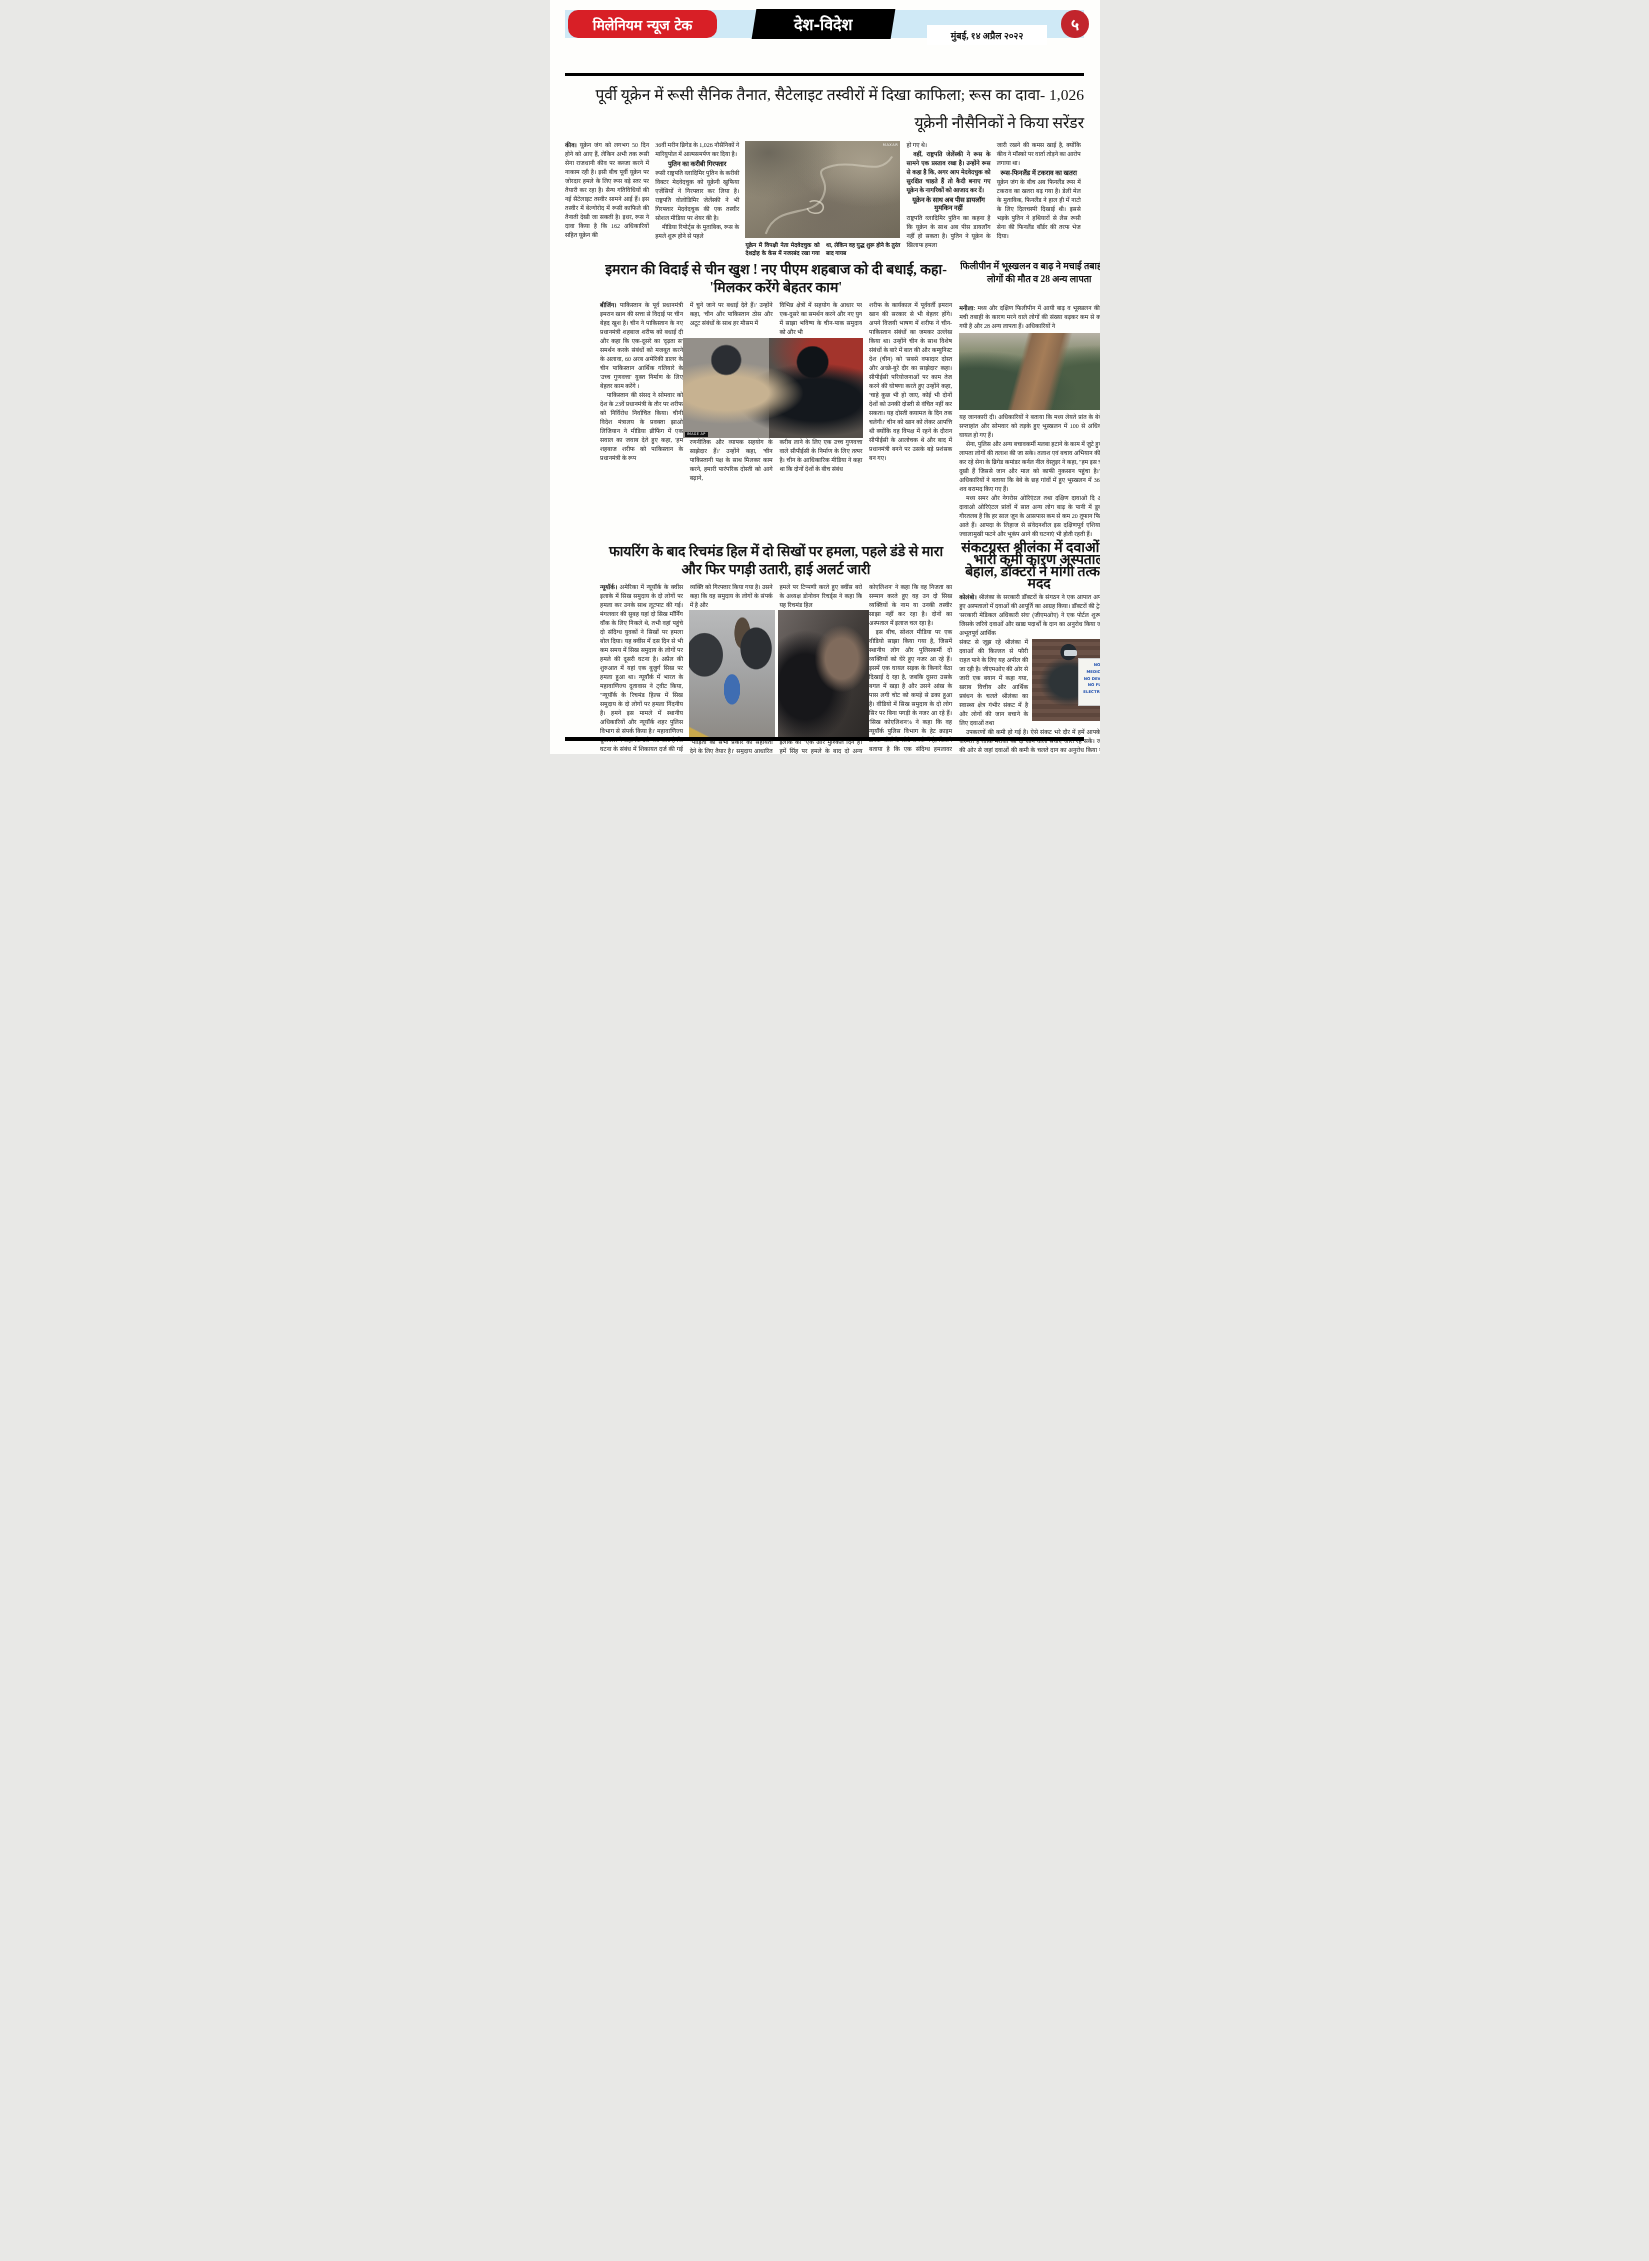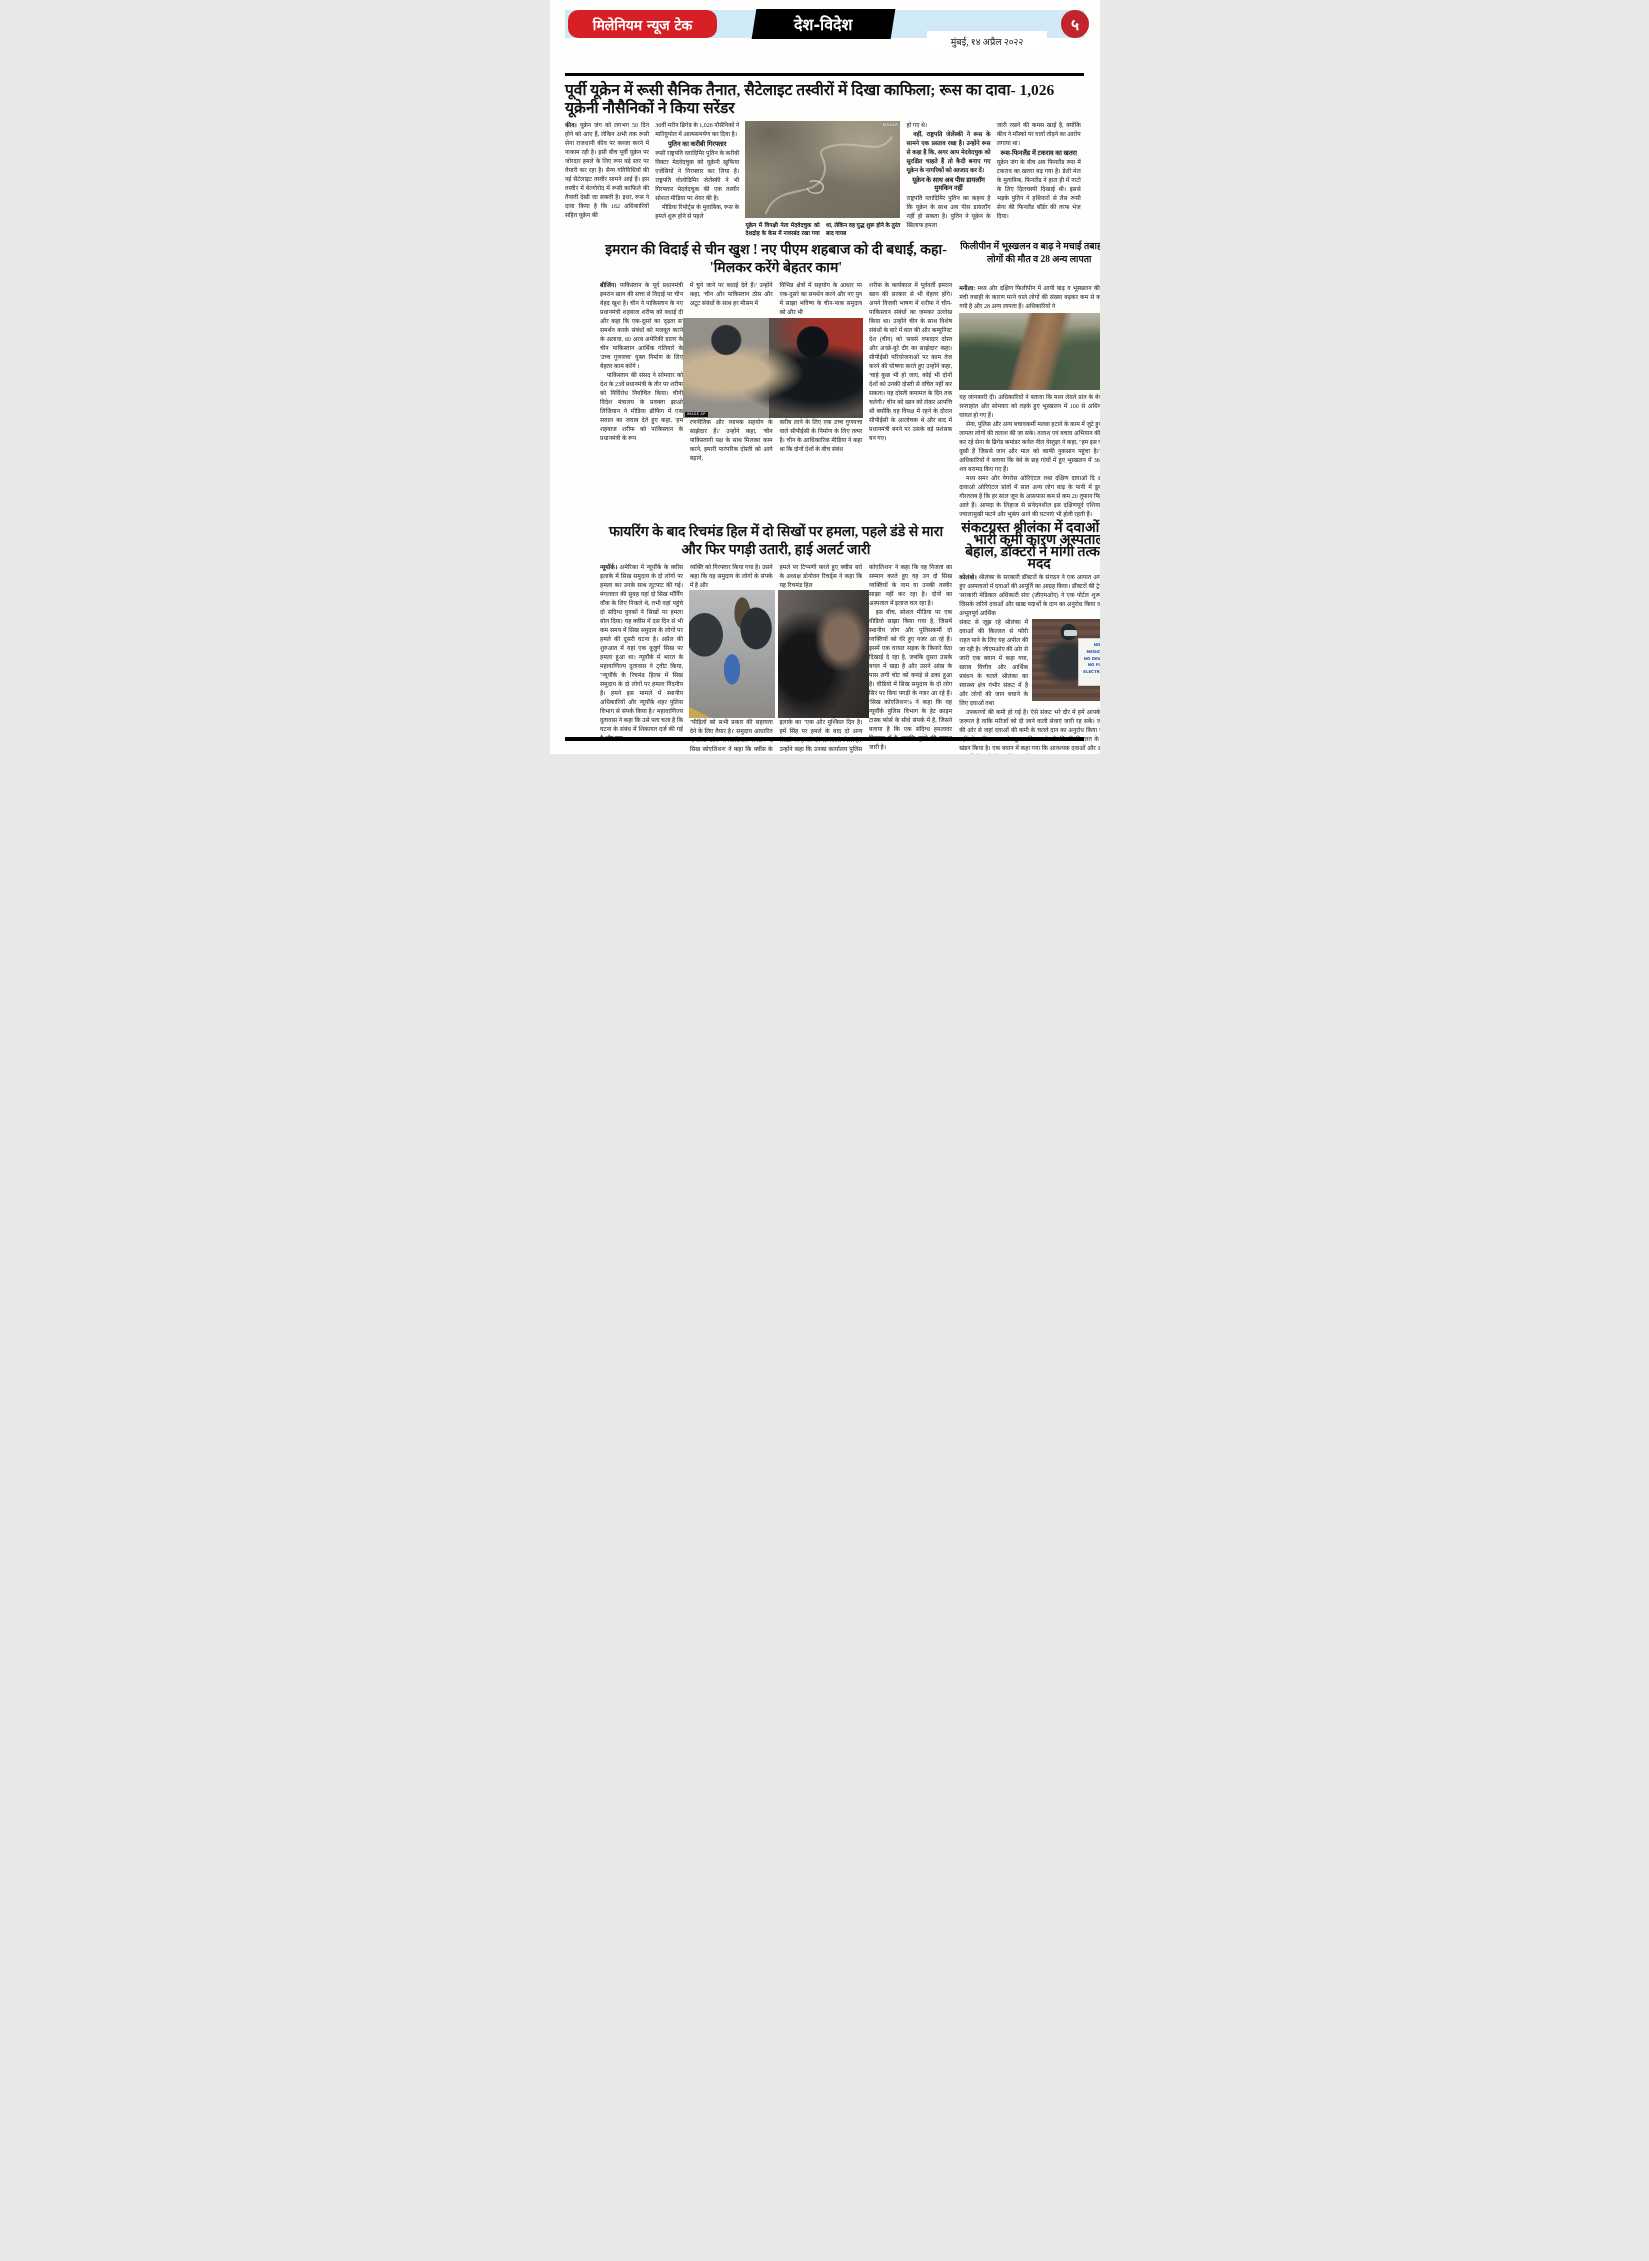--- a/index.html
+++ b/index.html
@@ -12,28 +12,28 @@
   
   .masthead { position:relative; height:32px; }
   .band { position:absolute; left:0; right:0; top:2.1px; height:28px; background:#cfe9f6; }
   .brand { position:absolute; left:3.1px; top:2.1px; height:28px; width:149px; background:#d81f26;
     color:#fff; display:flex; align-items:center; justify-content:center;
     font-family:"DejaVu Sans","Liberation Sans",sans-serif; font-weight:bold; font-size:14px;border-radius:10px; }
   .ribbon { position:absolute; left:189px; top:1px; height:30px; width:139px; background:#000;
     transform:skewX(-9deg); display:flex; align-items:center; justify-content:center; }
   .ribbon span { transform:skewX(9deg); color:#fff; font-weight:bold; font-size:16px;
     font-family:"DejaVu Sans","Liberation Sans",sans-serif; }
-  .datebox { position:absolute; left:362px; top:23px; width:120px; height:19.7px; background:#fff;
-    display:flex; align-items:center; justify-content:center; font-weight:normal; font-size:9.3px; }
+  .datebox { position:absolute; left:362px; top:17px; width:120px; height:19.7px; background:#fff;
+    display:flex; align-items:center; justify-content:center; font-weight:bold; font-size:9.3px; }
   .pagenum { position:absolute; left:496px; top:1.6px; width:28px; height:28.5px; background:#c2242c;
     border-radius:50%; color:#fff; display:flex; align-items:center; justify-content:center;
     font-size:15.5px; font-weight:bold; }
   .topline { height:2.6px; background:#000; margin-top:33px; }
   
-  .h-main { font-size:15.5px; line-height:18px; font-weight:bold; text-align:left; margin:5.2px 0 4.1px 0; }
+  .h-main { font-size:15.5px; line-height:28px; font-weight:normal; text-align:right; margin:5.2px 0 4.1px 0; }
   .h-mid  { font-size:14px; line-height:18px; font-weight:bold; text-align:center; margin:1px 4.1px 4.1px 4.1px; }
   .h-side { font-size:9.3px; line-height:12.4px; font-weight:bold; text-align:center; margin-bottom:19px; }
   .h-side3{ font-size:14px; line-height:12px; font-weight:bold; text-align:center; margin-bottom:2.6px; }
   
   .body { font-size:6px; line-height:9px; text-align:justify; }
   .body p + p { text-indent:6.7px; }
   .dateline { font-weight:bold; }
   .subhead { font-weight:bold; text-align:center; font-size:6.5px; line-height:8.8px; margin:0.5px 0; }
   .boldp { font-weight:bold; }
   .caption { font-weight:bold; font-size:5.7px; line-height:8px; text-align:justify; }

